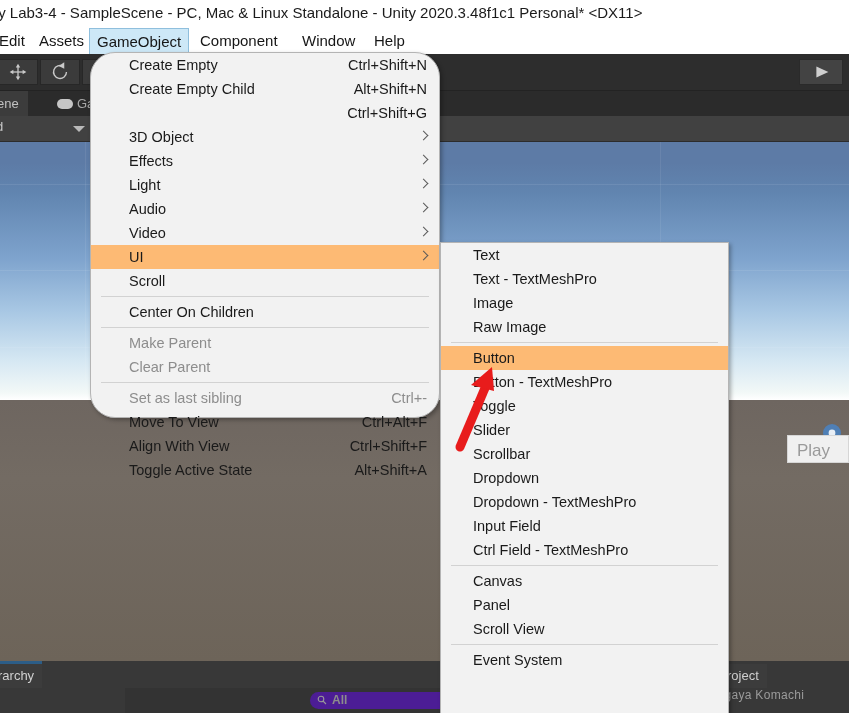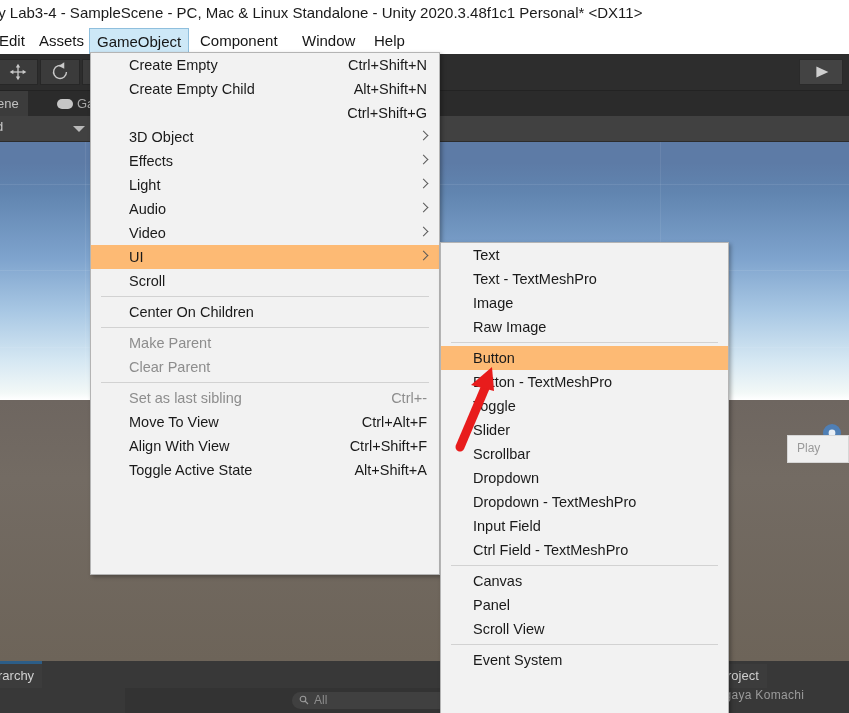--- a/index.html
+++ b/index.html
@@ -115,21 +115,21 @@
     position: absolute; top: 0; height: 258px; width: 1px;
     background: rgba(255,255,255,0.075);
   }
   #game-play-btn {
     position: absolute; right: 0px; top: 293px; width: 62px; height: 28px;
     background: #f0f0f0; border: 1px solid #d6d6d6;
     box-sizing: border-box; overflow: hidden;
   }
   #game-play-btn span {
     position: absolute; left: 9px; top: 5px;
-    font-size: 12px; color: #9a9a9a;
+    font-size: 17px; color: #9a9a9a;
   }
   #gizmo {
     position: absolute; right: 2px; top: 276px; width: 30px; height: 30px;
   }
 
   
   #bottom {
     position: absolute; left: 0; top: 607px; width: 849px; height: 52px;
     background: #383838;
   }
@@ -140,22 +140,22 @@
   }
   .bot-tab .accent {
     position: absolute; left: 0; top: -3px; width: 100%; height: 3px;
     background: #2c5d87;
   }
   .bot-body {
     position: absolute; top: 27px; height: 25px;
     background: #333333;
   }
   #search-field {
-    position: absolute; left: 292px; top: 692px; width: 232px; height: 17px;
-    background: #404040; border-radius: 9px;
+    position: absolute; left: 310px; top: 692px; width: 232px; height: 17px;
+    background: #4c1d95; border-radius: 9px; font-weight: bold;
   }
   #search-field .sf-ico {
     position: absolute; left: 7px; top: 3px; width: 10px; height: 10px;
   }
   #search-field .sf-txt {
     position: absolute; left: 22px; top: 1px;
     font-size: 12px; color: #8c8c8c;
   }
   .proj-ico {
     position: absolute; width: 15px; height: 12px;
@@ -171,21 +171,21 @@
   }
 
   
   .dropdown {
     position: absolute;
     background: #f2f2f2;
     border: 1px solid #b4b4b4;
     box-shadow: 2px 2px 4px rgba(0,0,0,0.30);
     box-sizing: border-box;
   }
-  #menu-gameobject { left: 90px; top: 52px; width: 350px; height: 523px; }
+  #menu-gameobject { left: 90px; top: 52px; width: 350px; height: 366px; border-radius: 25px; }
   #menu-ui         { left: 440px; top: 242px; width: 289px; height: 516px; }
 
   .mrow {
     position: relative; height: 24px; line-height: 24px;
     font-size: 14.5px; color: #1a1a1a;
     white-space: nowrap; cursor: default;
   }
   .mrow .lbl { position: absolute; left: 38px; top: 0; }
   .mrow .sc  { position: absolute; right: 12px; top: 0; color: #1a1a1a; }
   .mrow.disabled .lbl, .mrow.disabled .sc { color: #8d8d8d; }

